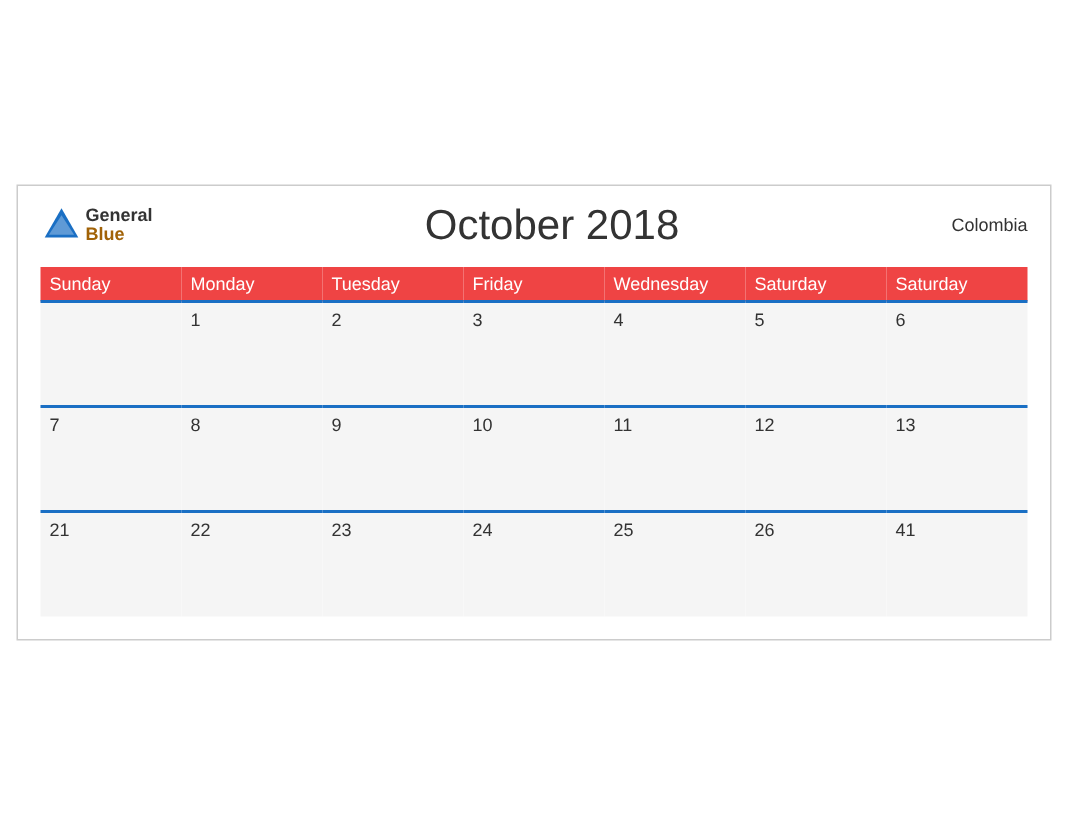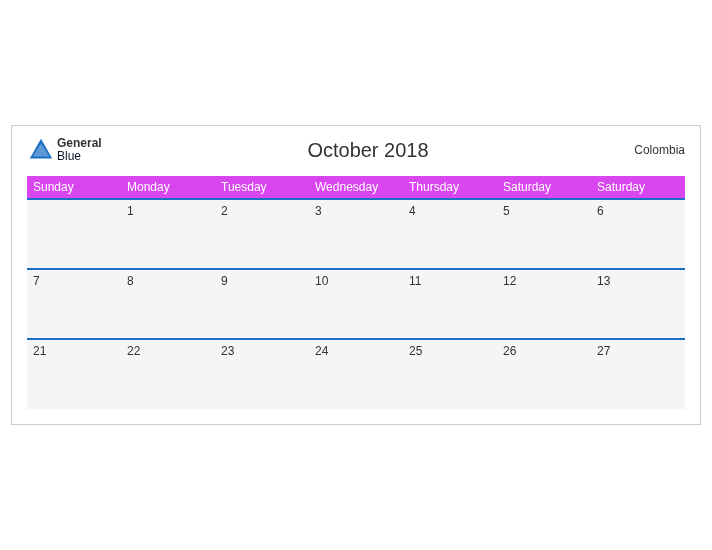--- a/index.html
+++ b/index.html
@@ -35,46 +35,46 @@
     .logo-text {
       display: flex;
       flex-direction: column;
     }
     .logo-general {
       color: #333;
       font-size: 12px;
       font-weight: bold;
     }
     .logo-blue {
-      color: #0f172a;
-      font-size: 12px;
-      font-weight: normal;
+      color: #a16207;
+      font-size: 12px;
+      font-weight: bold;
     }
     .logo-icon {
       width: 28px;
       height: 28px;
       margin-right: 2px;
     }
     .calendar-title {
-      font-size: 20px;
+      font-size: 28px;
       font-weight: normal;
       color: #333;
       text-align: center;
     }
     .country-label {
       font-size: 12px;
       color: #333;
       text-align: right;
     }
     .calendar-table {
       width: 100%;
       border-collapse: collapse;
     }
     .calendar-table thead tr {
-      background-color: #d946ef;
+      background-color: #ef4444;
     }
     .calendar-table thead th {
       color: #fff;
       font-size: 12px;
       font-weight: normal;
       padding: 4px 6px;
       text-align: left;
       border: none;
     }
     .calendar-table tbody tr {
@@ -125,22 +125,22 @@
 
     <div class="country-label">Colombia</div>
   </div>
 
   <table class="calendar-table">
     <thead>
       <tr>
         <th>Sunday</th>
         <th>Monday</th>
         <th>Tuesday</th>
+        <th>Friday</th>
         <th>Wednesday</th>
-        <th>Thursday</th>
         <th>Saturday</th>
         <th>Saturday</th>
       </tr>
     </thead>
     <tbody id="calendar-body">
     <tr>
           <td class="empty-cell"></td>
           <td>
             <span class="day-number">1</span>
           </td>
@@ -196,18 +196,18 @@
           <td>
             <span class="day-number">24</span>
           </td>
           <td>
             <span class="day-number">25</span>
           </td>
           <td>
             <span class="day-number">26</span>
           </td>
           <td>
-            <span class="day-number">27</span>
+            <span class="day-number">41</span>
           </td>
         </tr>
       </tbody>
   </table>
 </div>
 
 </body></html>

